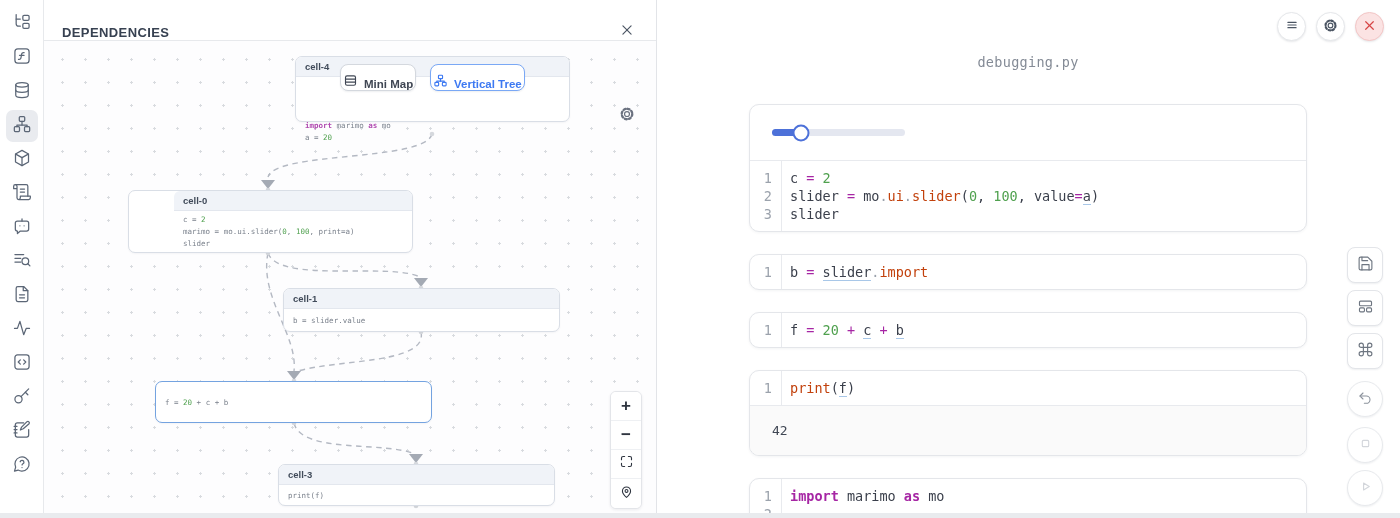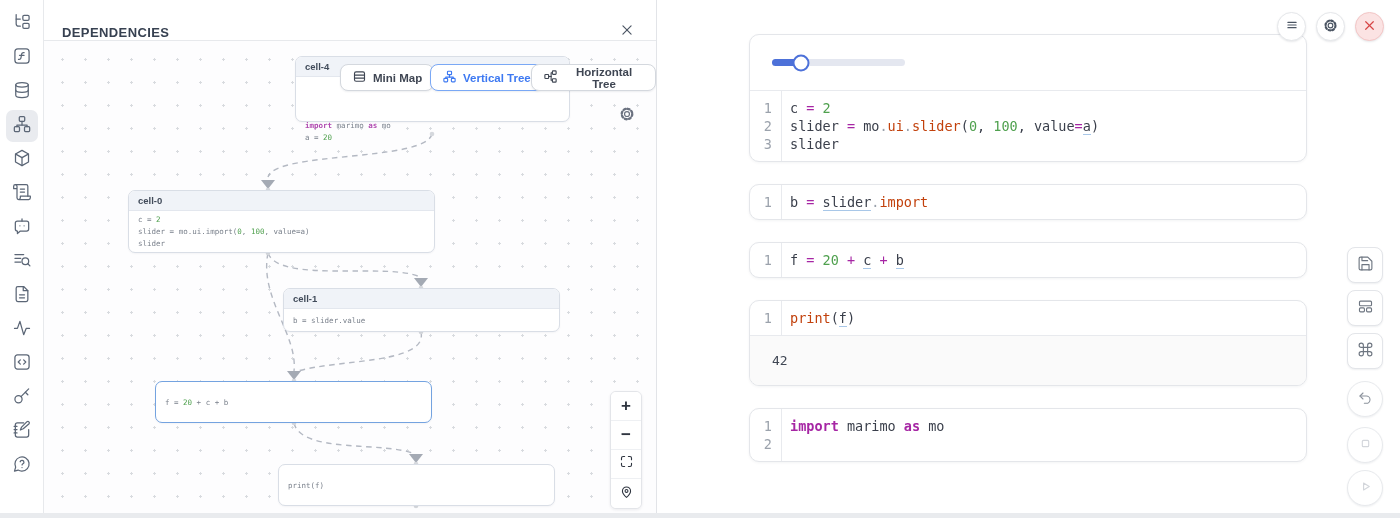--- a/index.html
+++ b/index.html
@@ -29,22 +29,22 @@
   .edges{position:absolute;left:0;top:0;z-index:1}
 
   .gnode{position:absolute;background:#fff;border:1px solid #d9dee6;border-radius:7px;
          display:flex;flex-direction:column;box-shadow:0 1px 2px rgba(20,30,50,.04);z-index:2;cursor:pointer}
   .gnode.sel{border:1.5px solid #74a3e0}
   .gnode-head{background:#f0f3f8;border-bottom:1px solid #e3e7ee;border-radius:6px 6px 0 0;
               padding:4px 9px;font-size:9.5px;font-weight:bold;color:#414b5a}
   .gnode-body{flex:1;display:flex;flex-direction:column;justify-content:center;padding:3px 9px;gap:1px}
   .gline{font-family:"DejaVu Sans Mono",monospace;font-size:7.5px;line-height:11px;color:#7a818c;white-space:pre}
 
-  .gt-btn{position:absolute;top:23px;display:flex;align-items:center;gap:6px;background:#fff;
-          border:1px solid #d4d8de;border-radius:8px;height:27px;padding:0 11px;
+  .gt-btn{position:absolute;top:23px;display:flex;align-items:flex-end;gap:6px;background:#fff;
+          border:1px solid #d4d8de;border-radius:8px;height:27px;padding:0 2px;
           font-size:11.5px;font-weight:bold;color:#3f4653;box-shadow:0 1px 2px rgba(20,30,50,.07);
           z-index:5;cursor:pointer;font-family:"Liberation Sans",sans-serif}
   .gt-btn svg{width:15px;height:15px;fill:none;stroke:currentColor;stroke-width:1.8;stroke-linecap:round;stroke-linejoin:round}
   .gt-btn.on{color:#3d79f2;border-color:#7aa8f5}
   .graph-gear{position:absolute;left:574px;top:64px;z-index:5;color:#6b7280}
 
   .zoom-controls{position:absolute;left:566px;top:350px;width:32px;background:#fff;border:1px solid #e3e5e9;
                  border-radius:6px;box-shadow:0 1px 3px rgba(20,30,50,.08);z-index:5;display:flex;flex-direction:column;overflow:hidden}
   .zc-btn{height:29px;display:flex;align-items:center;justify-content:center;background:#fff;border:none;
           border-bottom:1px solid #eef0f3;color:#2f3540;font-size:17px;font-weight:bold;cursor:pointer}
@@ -255,40 +255,41 @@
     </svg>
 
     <div>
         <div class="gnode" style="left: 251px; top: 15px; width: 275px; height: 66px; gap: 40px;">
           <div class="gnode-head">cell-4</div>
           <div class="gnode-body">
             <div class="gline"><span class="tk-kw">import</span><span> marimo </span><span class="tk-kw">as</span><span> mo</span></div>
             <div class="gline"><span>a = </span><span class="tk-num">20</span></div>
           </div>
         </div>
-        <div class="gnode" style="left: 84px; top: 149px; width: 307px; height: 63px;">
+        <div class="gnode" style="left: 84px; top: 149px; width: 285px; height: 63px; padding-left: 45px;">
           <div class="gnode-head">cell-0</div>
           <div class="gnode-body">
             <div class="gline"><span>c = </span><span class="tk-num">2</span></div>
-            <div class="gline"><span>slider = mo.ui.import(</span><span class="tk-num">0</span><span>, </span><span class="tk-num">100</span><span>, value=a)</span></div>
+            <div class="gline"><span>marimo = mo.ui.slider(</span><span class="tk-num">0</span><span>, </span><span class="tk-num">100</span><span>, print=a)</span></div>
             <div class="gline"><span>slider</span></div>
           </div>
         </div>
         <div class="gnode" style="left: 239px; top: 247px; width: 277px; height: 44px;">
           <div class="gnode-head">cell-1</div>
           <div class="gnode-body">
             <div class="gline"><span>b = slider.value</span></div>
           </div>
         </div>
         <div class="gnode sel" style="left: 111px; top: 340px; width: 277px; height: 42px;">
           <div class="gnode-body">
             <div class="gline"><span>f = </span><span class="tk-num">20</span><span> + c + b</span></div>
           </div>
         </div>
         <div class="gnode" style="left: 234px; top: 423px; width: 277px; height: 42px;">
+          <div class="gnode-head">cell-3</div>
           <div class="gnode-body">
             <div class="gline"><span>print(f)</span></div>
           </div>
         </div>
       </div>
 
     <button class="gt-btn" style="left:296px">
       <span><svg viewBox="0 0 24 24">
             <rect x="4" y="4.5" width="16" height="15" rx="2.5"></rect>
             <path d="M4 9.8h16"></path>
@@ -298,30 +299,20 @@
     </button>
     <button class="gt-btn on" style="left:386px">
       <span><svg viewBox="0 0 24 24">
             <rect x="8.75" y="3.5" width="6.5" height="5.5" rx="1.2"></rect>
             <rect x="3" y="15" width="6" height="5.5" rx="1.2"></rect>
             <rect x="15" y="15" width="6" height="5.5" rx="1.2"></rect>
             <path d="M12 9v4"></path>
             <path d="M6 15v-2h12v2"></path>
           </svg></span>
       <span>Vertical Tree</span>
-    </button>
-    <button class="gt-btn" style="left:487px">
-      <span><svg viewBox="0 0 24 24">
-            <rect x="3" y="8.75" width="6" height="6.5" rx="1.2"></rect>
-            <rect x="15" y="3" width="6" height="5.5" rx="1.2"></rect>
-            <rect x="15" y="15.5" width="6" height="5.5" rx="1.2"></rect>
-            <path d="M9 12h4"></path>
-            <path d="M15 6h-2v12h2"></path>
-          </svg></span>
-      <span>Horizontal Tree</span>
     </button>
 
     <button class="icon-btn graph-gear">
       <span><svg width="18" height="18" viewBox="0 0 24 24">
             <circle cx="12" cy="12" r="7" stroke-width="3.1" stroke-dasharray="2.6 2.9"></circle>
             <circle cx="12" cy="12" r="3.3" stroke-width="1.6"></circle>
           </svg></span>
     </button>
 
     <div class="zoom-controls">
@@ -361,20 +352,21 @@
           </svg></span>
     </button>
     <button class="circle-btn shutdown">
       <span><svg width="13" height="13" viewBox="0 0 24 24" stroke-width="2.2">
             <path d="M5 5l14 14"></path>
             <path d="M19 5L5 19"></path>
           </svg></span>
     </button>
   </div>
 
+  <div class="filename">debugging.py</div>
 
   <div class="cells">
       <div class="nb-cell">
         <div class="nb-widget">
           <div class="sl-track">
             <div class="sl-fill" style="width:22%"></div>
             <div class="sl-thumb" style="left:22%"></div>
           </div>
         </div>
         <div class="nb-code">

